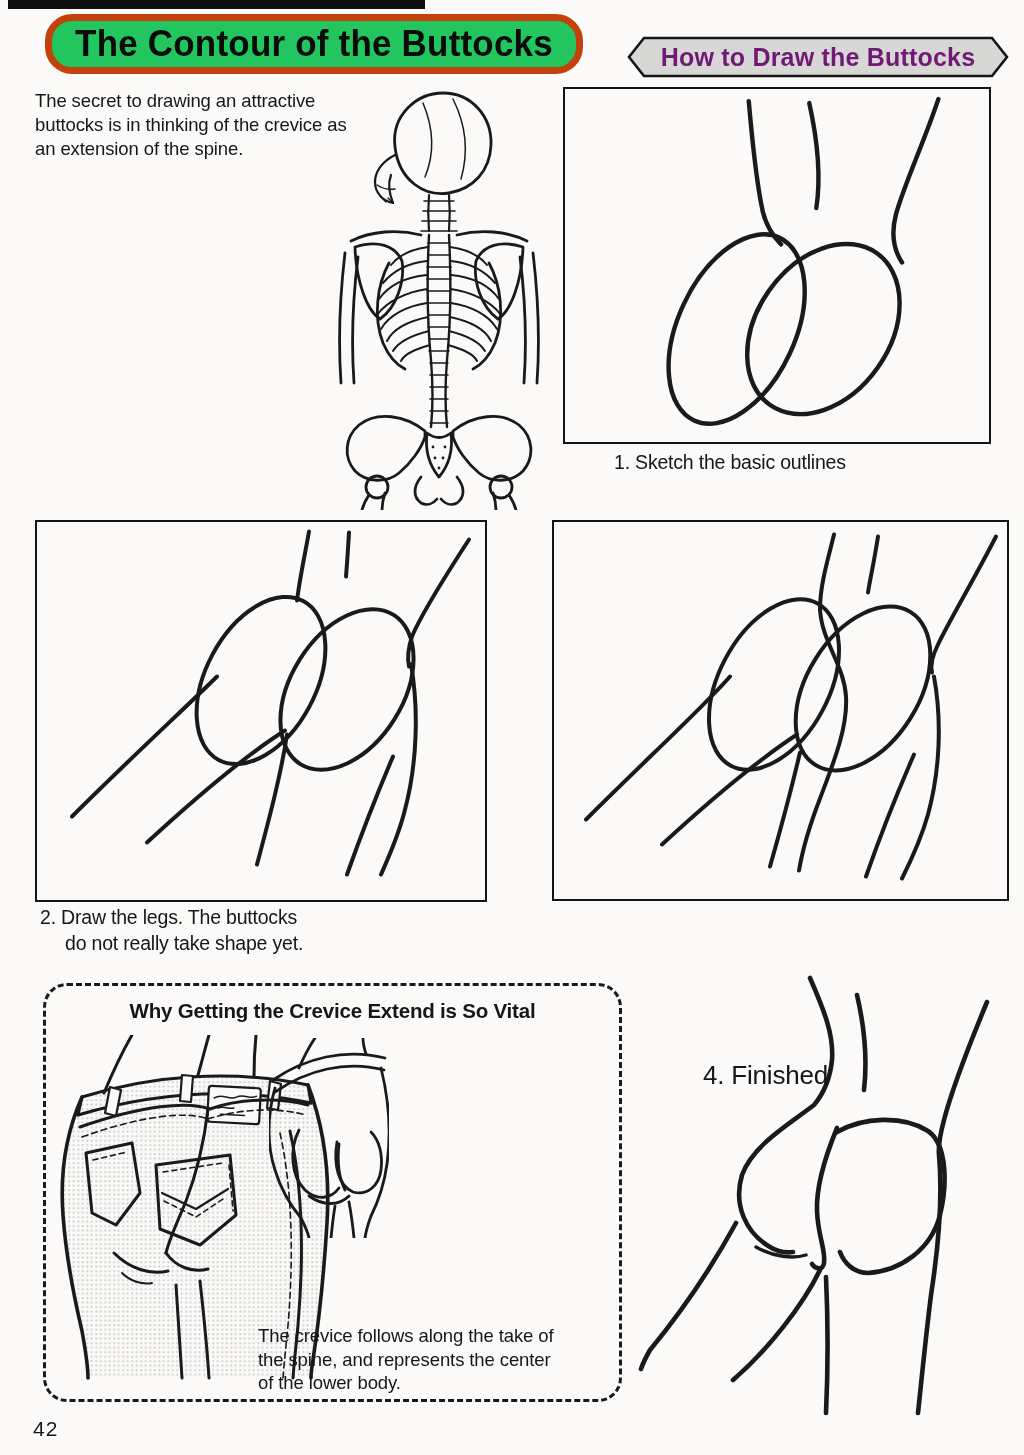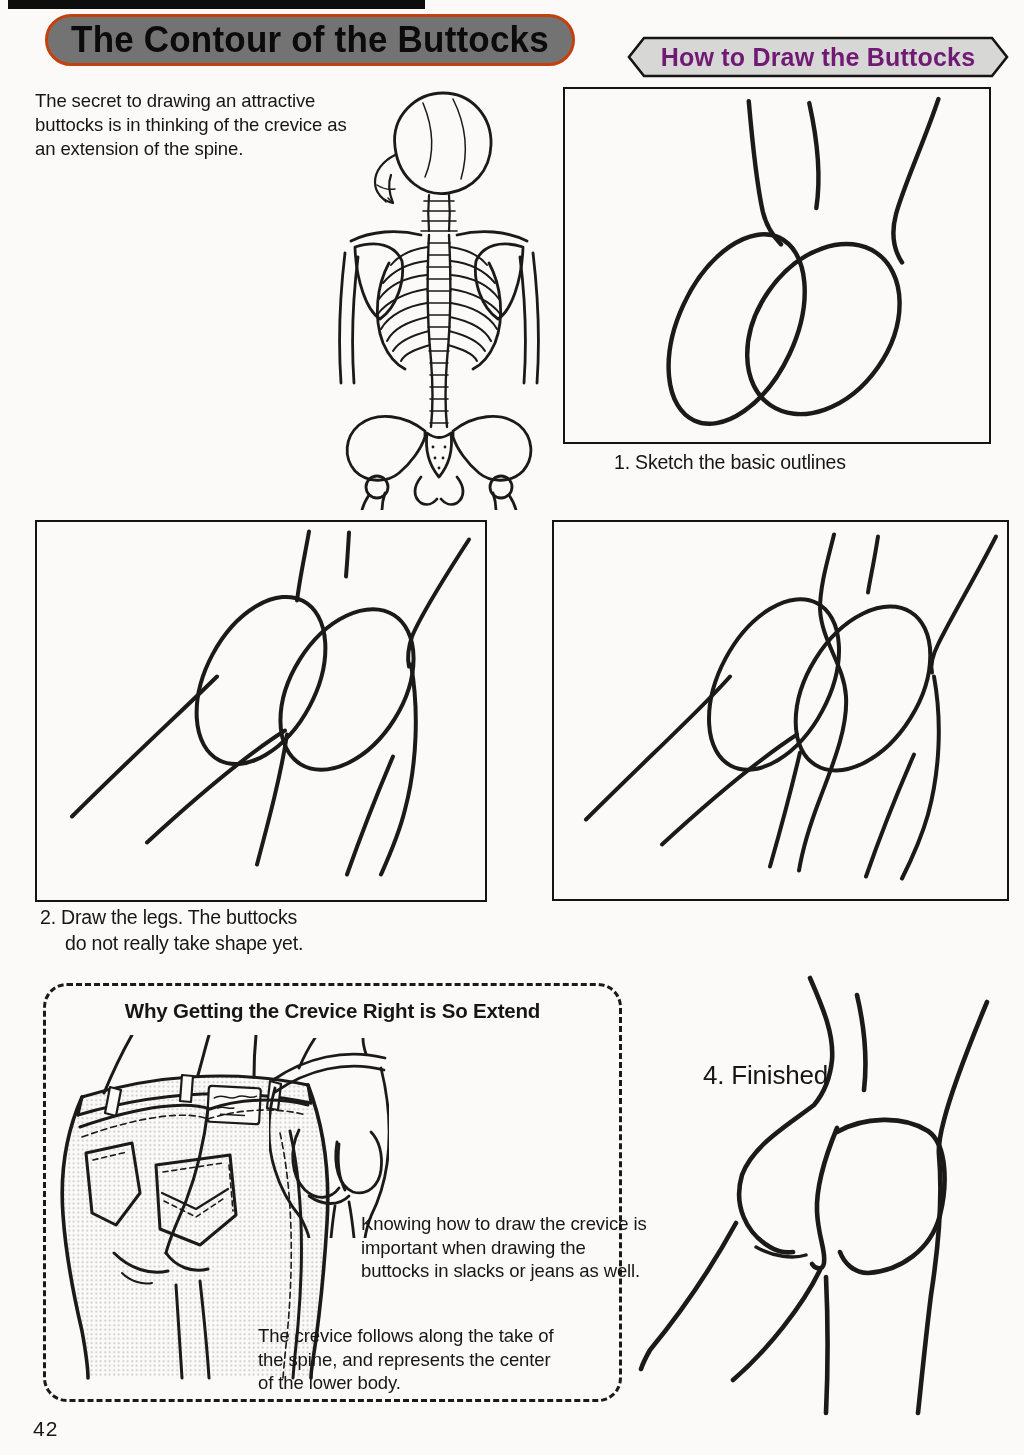--- a/index.html
+++ b/index.html
@@ -6,21 +6,21 @@
   .page{
     position:relative;width:1024px;height:1455px;margin:0 auto;
     background:#fbfaf8;overflow:hidden;
     font-family:"Liberation Sans", sans-serif;color:#161616;
   }
   .abs{position:absolute;}
   .scan-bar{left:8px;top:0;width:417px;height:9px;background:#0d0d0d;}
   
   .title-banner{
     left:45px;top:14px;width:524px;height:46px;
-    background:#737373;border:3px solid #c2410c;border-radius:27px;
+    background:#22c55e;border:7px solid #c2410c;border-radius:27px;
     display:flex;align-items:center;justify-content:center;
   }
   .title-banner span{
     font-size:35px;font-weight:bold;letter-spacing:0.2px;color:#0b0b0b;
     transform:scaleY(1.04);white-space:nowrap;
   }
   
   .section-banner{left:627px;top:36px;width:382px;height:42px;}
   .section-banner .label{
     position:absolute;left:0;top:0;width:100%;height:100%;
@@ -184,21 +184,21 @@
         <path d="M 32,295 C 92,235 150,182 176,152"></path>
         <path d="M 108,320 C 158,274 205,235 243,210"></path>
         <path d="M 216,342 C 228,300 238,262 246,228"></path>
         <path d="M 312,352 C 328,306 346,262 360,230"></path>
         <path d="M 380,152 C 388,196 386,246 374,290 C 367,315 357,336 348,354"></path>
       </g>
     </svg>
   </div>
 
   <div class="abs crevice-box">
-    <div class="crevice-title">Why Getting the Crevice Right is So Extend</div>
+    <div class="crevice-title">Why Getting the Crevice Extend is So Vital</div>
 
     <svg class="abs" style="left:12px;top:49px;" width="300" height="345" viewBox="0 0 300 345">
       <defs>
         <pattern id="ht" width="4.5" height="4.5" patternUnits="userSpaceOnUse">
           <circle cx="2.2" cy="2.2" r="1" fill="#9b9b9b"></circle>
         </pattern>
       </defs>
       <path d="M 24,62 C 8,98 2,140 5,180 C 8,222 16,262 24,296 C 28,318 30,330 30,343 L 253,343 C 254,330 256,310 258,290 C 266,230 270,180 268,150 C 266,110 260,78 250,50 C 175,34 95,40 24,62 Z" fill="url(#ht)" opacity="0.55" stroke="none"></path>
       <g class="ink" stroke-width="3">
         <path d="M 46,58 C 56,34 66,14 74,0"></path>
@@ -238,21 +238,20 @@
         <path d="M 6,50 C -2,78 -2,108 6,132 C 12,152 22,168 32,180 C 36,188 39,194 40,200"></path>
         <path d="M 30,92 C 20,112 22,138 36,152 C 48,163 62,161 70,150"></path>
         <path d="M 68,104 C 64,128 70,148 84,154 C 98,158 110,148 112,132 C 114,116 110,102 102,94"></path>
         <path d="M 70,106 C 68,124 70,140 76,152"></path>
         <path d="M 40,158 C 54,168 70,168 80,158"></path>
         <path d="M 112,30 C 120,62 122,96 118,126 C 115,148 109,164 102,178 C 99,186 97,193 96,200"></path>
         <path d="M 66,168 C 64,180 63,190 62,200 M 80,164 C 83,180 84,190 85,200"></path>
       </g>
     </svg>
 
-    <div class="note note-1">Knowing how to draw the crevice is important when drawing the buttocks in slacks or jeans as well.</div>
     <div class="note note-2">The crevice follows along the take of the spine, and represents the center of the lower body.</div>
   </div>
 
   <svg class="abs" style="left:638px;top:965px;" width="386" height="480" viewBox="0 0 386 480">
     <g class="ink" stroke-width="4.6">
       <path d="M 172,13 C 186,45 196,70 194,95 C 192,115 186,128 176,140 C 150,160 115,180 104,210 C 95,240 108,268 132,282 C 140,287 148,288 155,287"></path>
       <path d="M 219,30 C 226,60 230,90 226,125"></path>
       <path d="M 199,163 C 187,192 178,220 179,246 C 180,272 188,285 186,298 C 185,305 178,305 174,299"></path>
       <path d="M 199,167 C 225,152 265,150 290,166 C 310,180 309,222 302,250 C 293,285 262,306 230,308 C 216,308 206,298 202,287"></path>
       <path d="M 349,37 C 332,78 315,120 306,155 C 302,170 300,180 301,190 C 305,235 300,285 293,330 C 288,370 284,410 280,448"></path>

